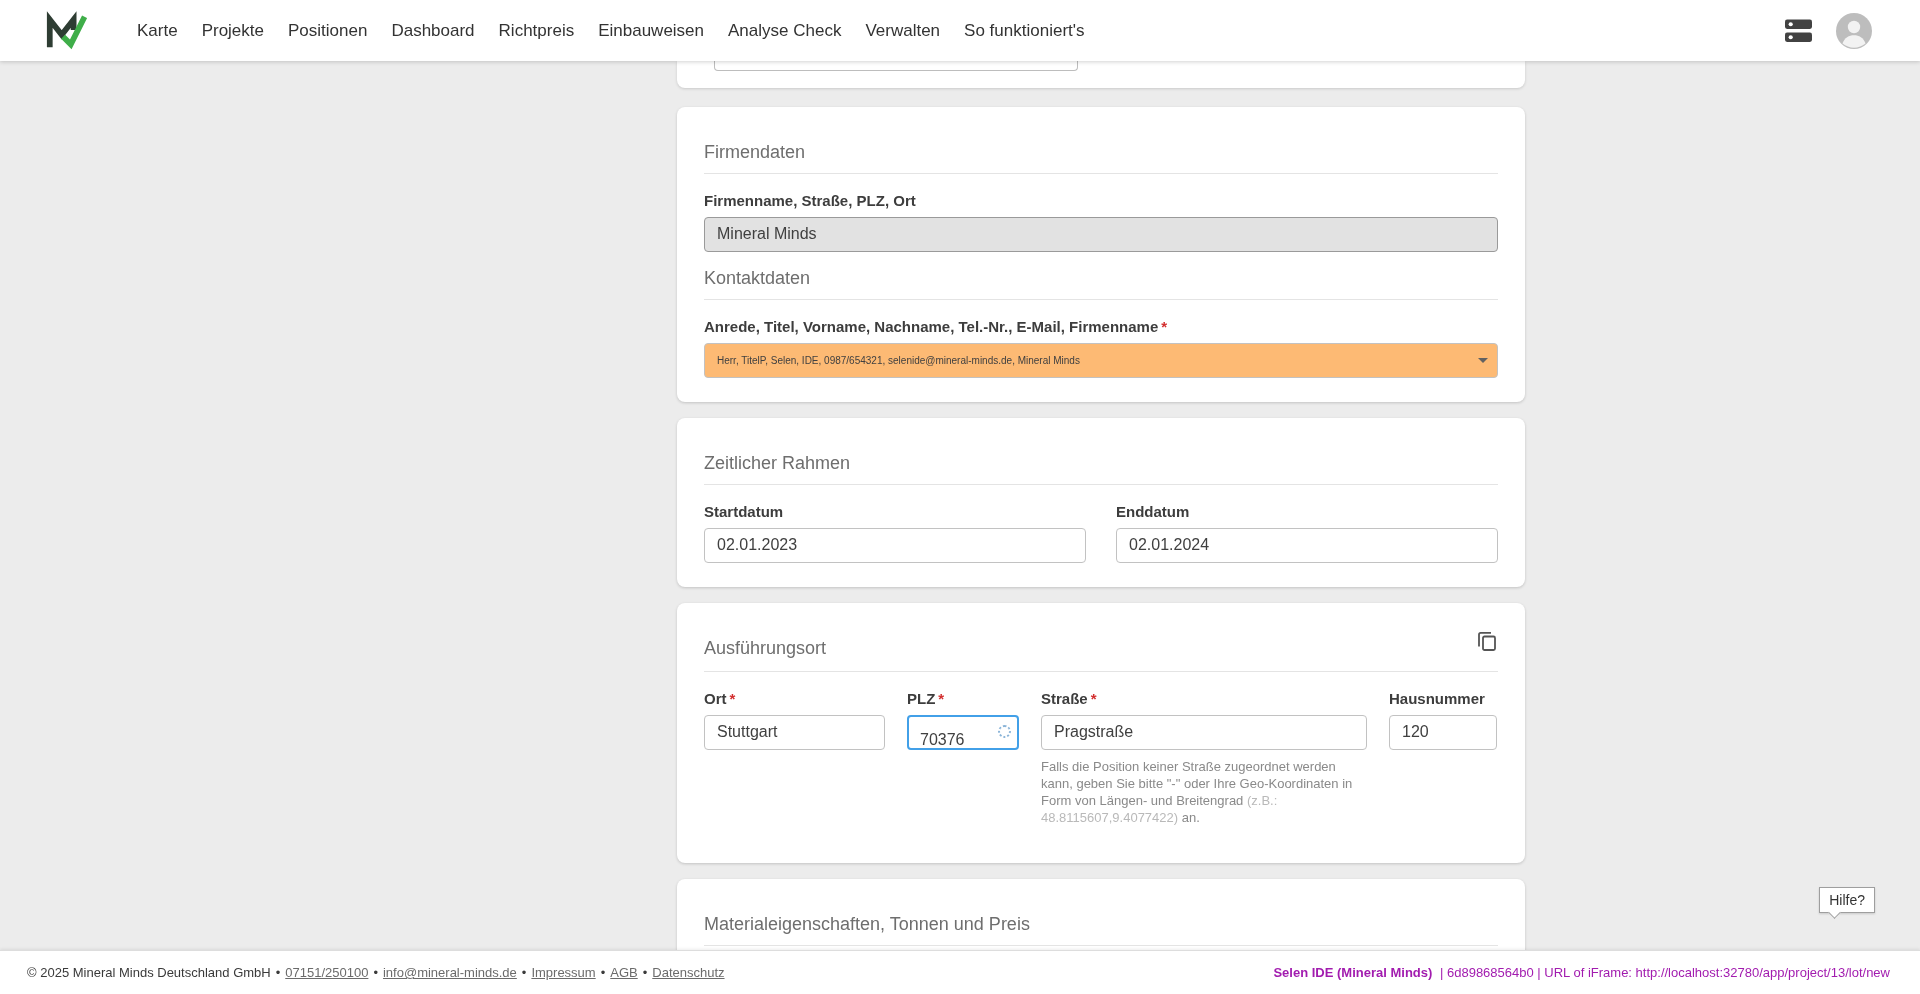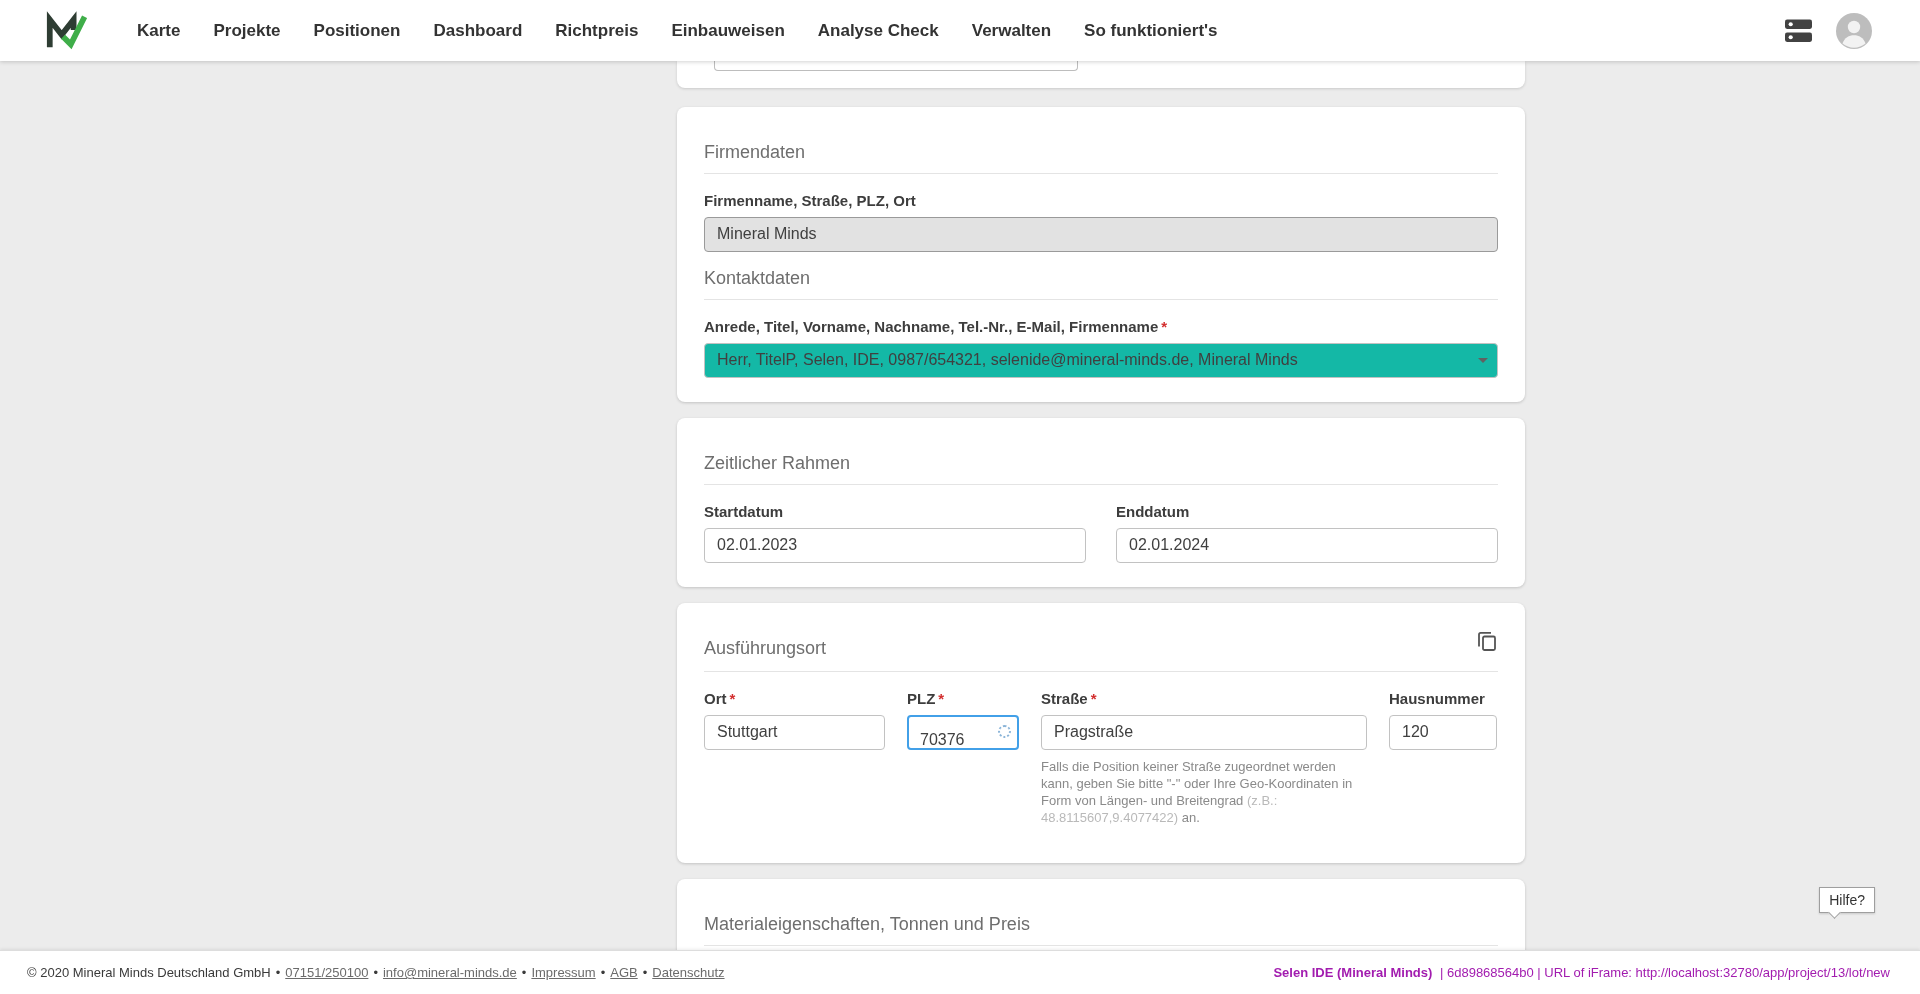--- a/index.html
+++ b/index.html
@@ -12,21 +12,21 @@
   }
 
   
   .navbar {
     position:fixed; top:0; left:0; width:100%; height:61px;
     background:#fff; box-shadow:0 1px 4px rgba(0,0,0,.18);
     display:flex; align-items:center; z-index:20;
     padding:0 48px 0 45px;
   }
   .logo { width:42px; height:40px; margin-right:50px; flex:0 0 auto; cursor:pointer; }
-  .nav-items { display:flex; gap:33px; font-size:17px; color:#333;font-weight:bold; }
+  .nav-items { display:flex; gap:24px; font-size:17px; color:#333; }
   .nav-item { cursor:pointer; white-space:nowrap; text-decoration:none; color:#333; }
   .nav-right { margin-left:auto; display:flex; align-items:center; gap:24px; }
   .icon-btn { cursor:pointer; display:flex; align-items:center; }
 
   
   .content { position:absolute; top:61px; left:677px; width:848px; }
 
   .partial-card {
     background:#fff; border-radius:0 0 8px 8px; height:27px;
     box-shadow:0 1px 3px rgba(0,0,0,.15);
@@ -62,21 +62,21 @@
 
   .text-input {
     height:35px; width:100%; border:1px solid #c2c2c2; border-radius:4px;
     padding:0 12px; font-size:16px; color:#404040; background:#fff;
     font-family:inherit; outline:none;
   }
   .text-input.readonly { background:#e2e2e2; border-color:#9a9a9a; }
 
   .select {
     height:35px; border:1px solid #c2c2c2; border-radius:4px;
-    padding:0 26px 0 12px; font-size:16px; color:#404040; background:#14b8a6;
+    padding:0 26px 0 12px; font-size:10px; color:#404040; background:#fdba74;
     display:flex; align-items:center; position:relative; cursor:pointer;
   }
   .select .value { overflow:hidden; white-space:nowrap; }
   .select .arrow {
     position:absolute; right:9px; top:50%; margin-top:-2px;
     width:0; height:0;
     border-left:5px solid transparent; border-right:5px solid transparent;
     border-top:5px solid #616161;
   }
 
@@ -283,21 +283,21 @@
       </div>
       <button class="btn-primary">Materialeigenschaften bearbeiten</button>
     </div>
   </section>
 </main>
 
 <div class="help-bubble">Hilfe?</div>
 
 <footer class="footer">
   <div class="footer-left">
-    <span>© 2020 Mineral Minds Deutschland GmbH</span>
+    <span>© 2025 Mineral Minds Deutschland GmbH</span>
     <span class="sep">•</span>
     <a class="footer-link">07151/250100</a>
     <span class="sep">•</span>
     <a class="footer-link">info@mineral-minds.de</a>
     <span class="sep">•</span>
     <a class="footer-link">Impressum</a>
     <span class="sep">•</span>
     <a class="footer-link">AGB</a>
     <span class="sep">•</span>
     <a class="footer-link">Datenschutz</a>

